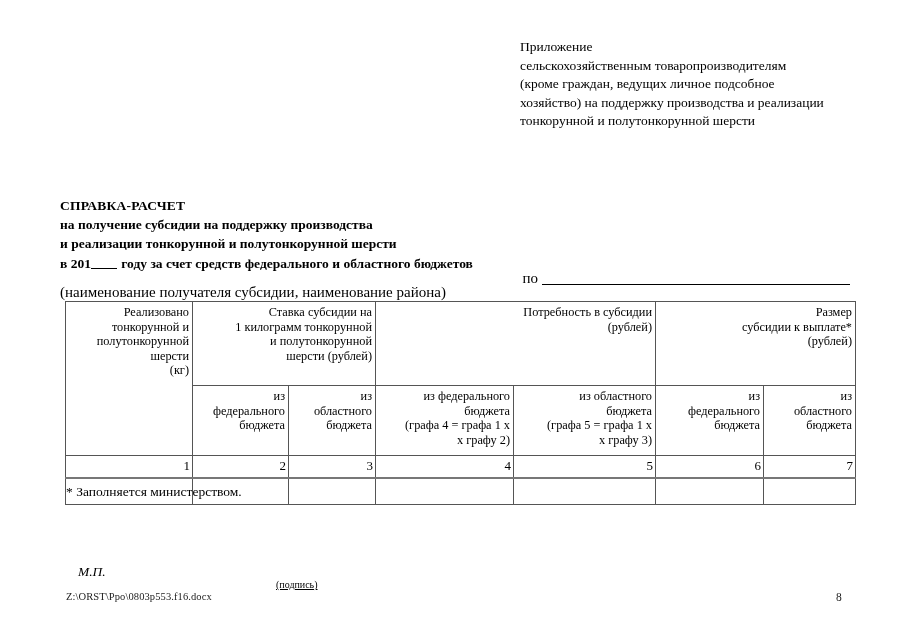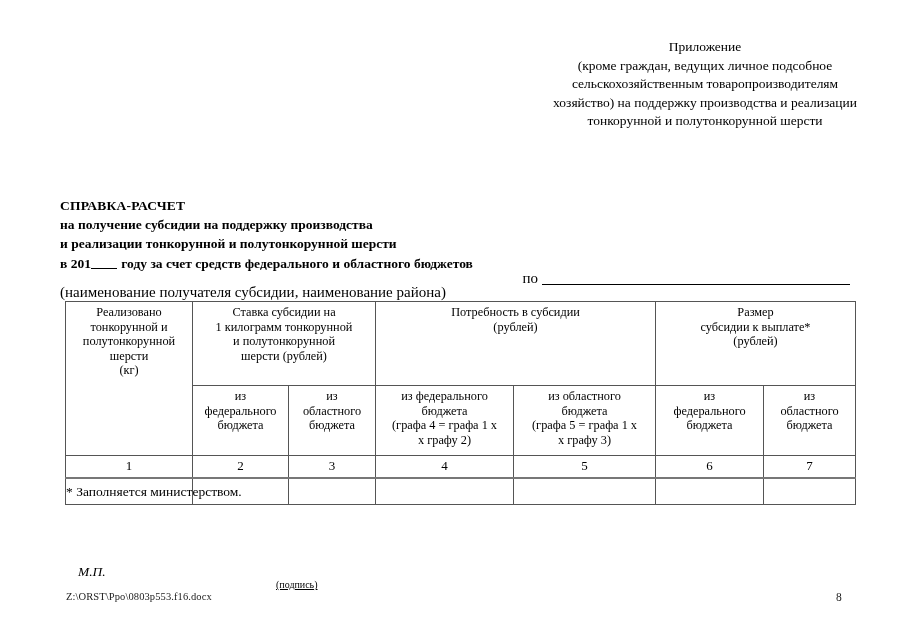--- a/index.html
+++ b/index.html
@@ -22,21 +22,21 @@
     width: 905px;
     height: 640px;
   }
 
   
   .appendix {
     position: absolute;
     left: 520px;
     top: 38px;
     width: 370px;
-    text-align: center;
+    text-align: left;
     font-size: 13.5px;
     line-height: 18.5px;
   }
   .appendix .ln { white-space: nowrap; }
 
   
   .doc-title {
     position: absolute;
     left: 60px;
     top: 196px;
@@ -99,21 +99,21 @@
   }
   table.calc {
     border-collapse: collapse;
     width: 790px;
     table-layout: fixed;
     font-size: 12.3px;
     line-height: 14.5px;
   }
   table.calc td {
     border: 1px solid #555;
-    text-align: center;
+    text-align: right;
     vertical-align: top;
     padding: 3px 3px 2px 3px;
   }
   table.calc tr.numrow td {
     vertical-align: middle;
     padding: 1px 2px;
     height: 19px;
     font-size: 13px;
     border-bottom: 2px solid #777;
   }
@@ -182,22 +182,22 @@
     color: #222;
   }
 </style>
 </head>
 <body>
 
 <div class="page">
 
   <div class="appendix">
     <div class="ln">Приложение</div>
+    <div class="ln">сельскохозяйственным товаропроизводителям</div>
     <div class="ln">(кроме граждан, ведущих личное подсобное</div>
-    <div class="ln">сельскохозяйственным товаропроизводителям</div>
     <div class="ln">хозяйство) на поддержку производства и реализации</div>
     <div class="ln">тонкорунной и полутонкорунной шерсти</div>
   </div>
 
   <div class="doc-title">
     <div class="main">СПРАВКА-РАСЧЕТ</div>
     <div>на получение субсидии на поддержку производства</div>
     <div>и реализации тонкорунной и полутонкорунной шерсти</div>
     <div class="title-year-line nowrap"><span>в 201</span><span class="u-blank-short"></span> <span>году за счет средств федерального и областного бюджетов</span></div>
   </div>

